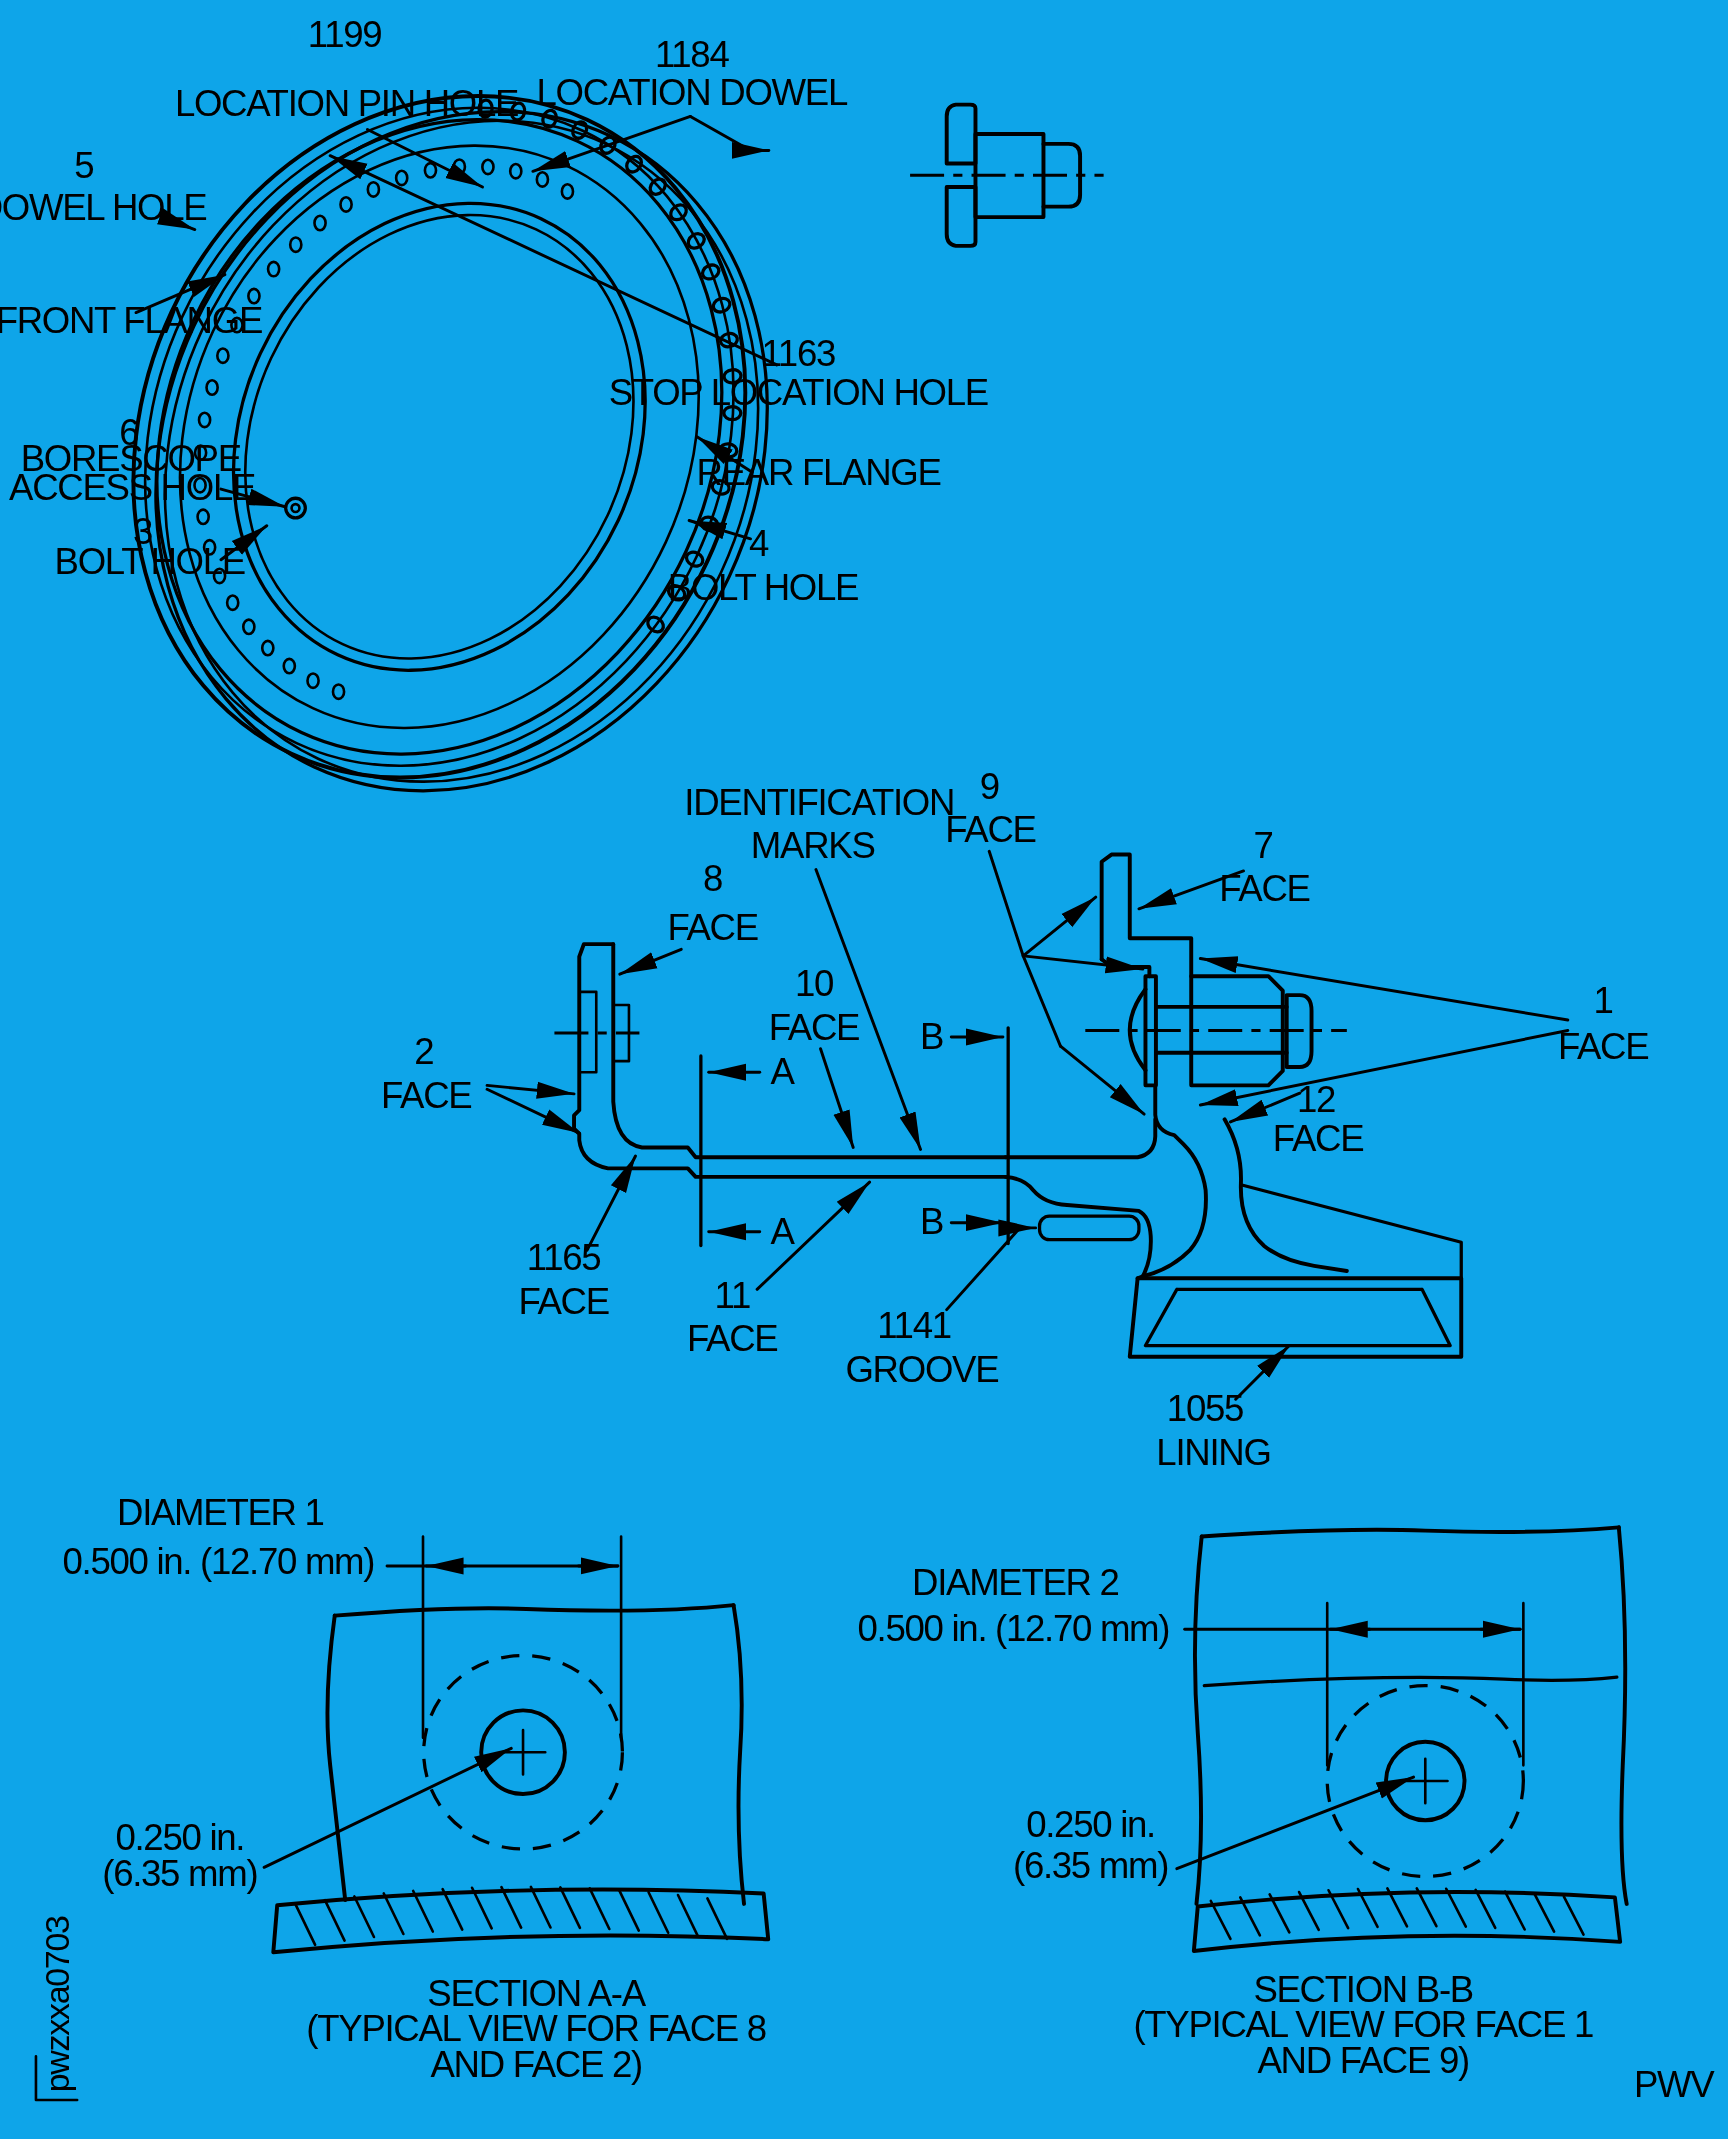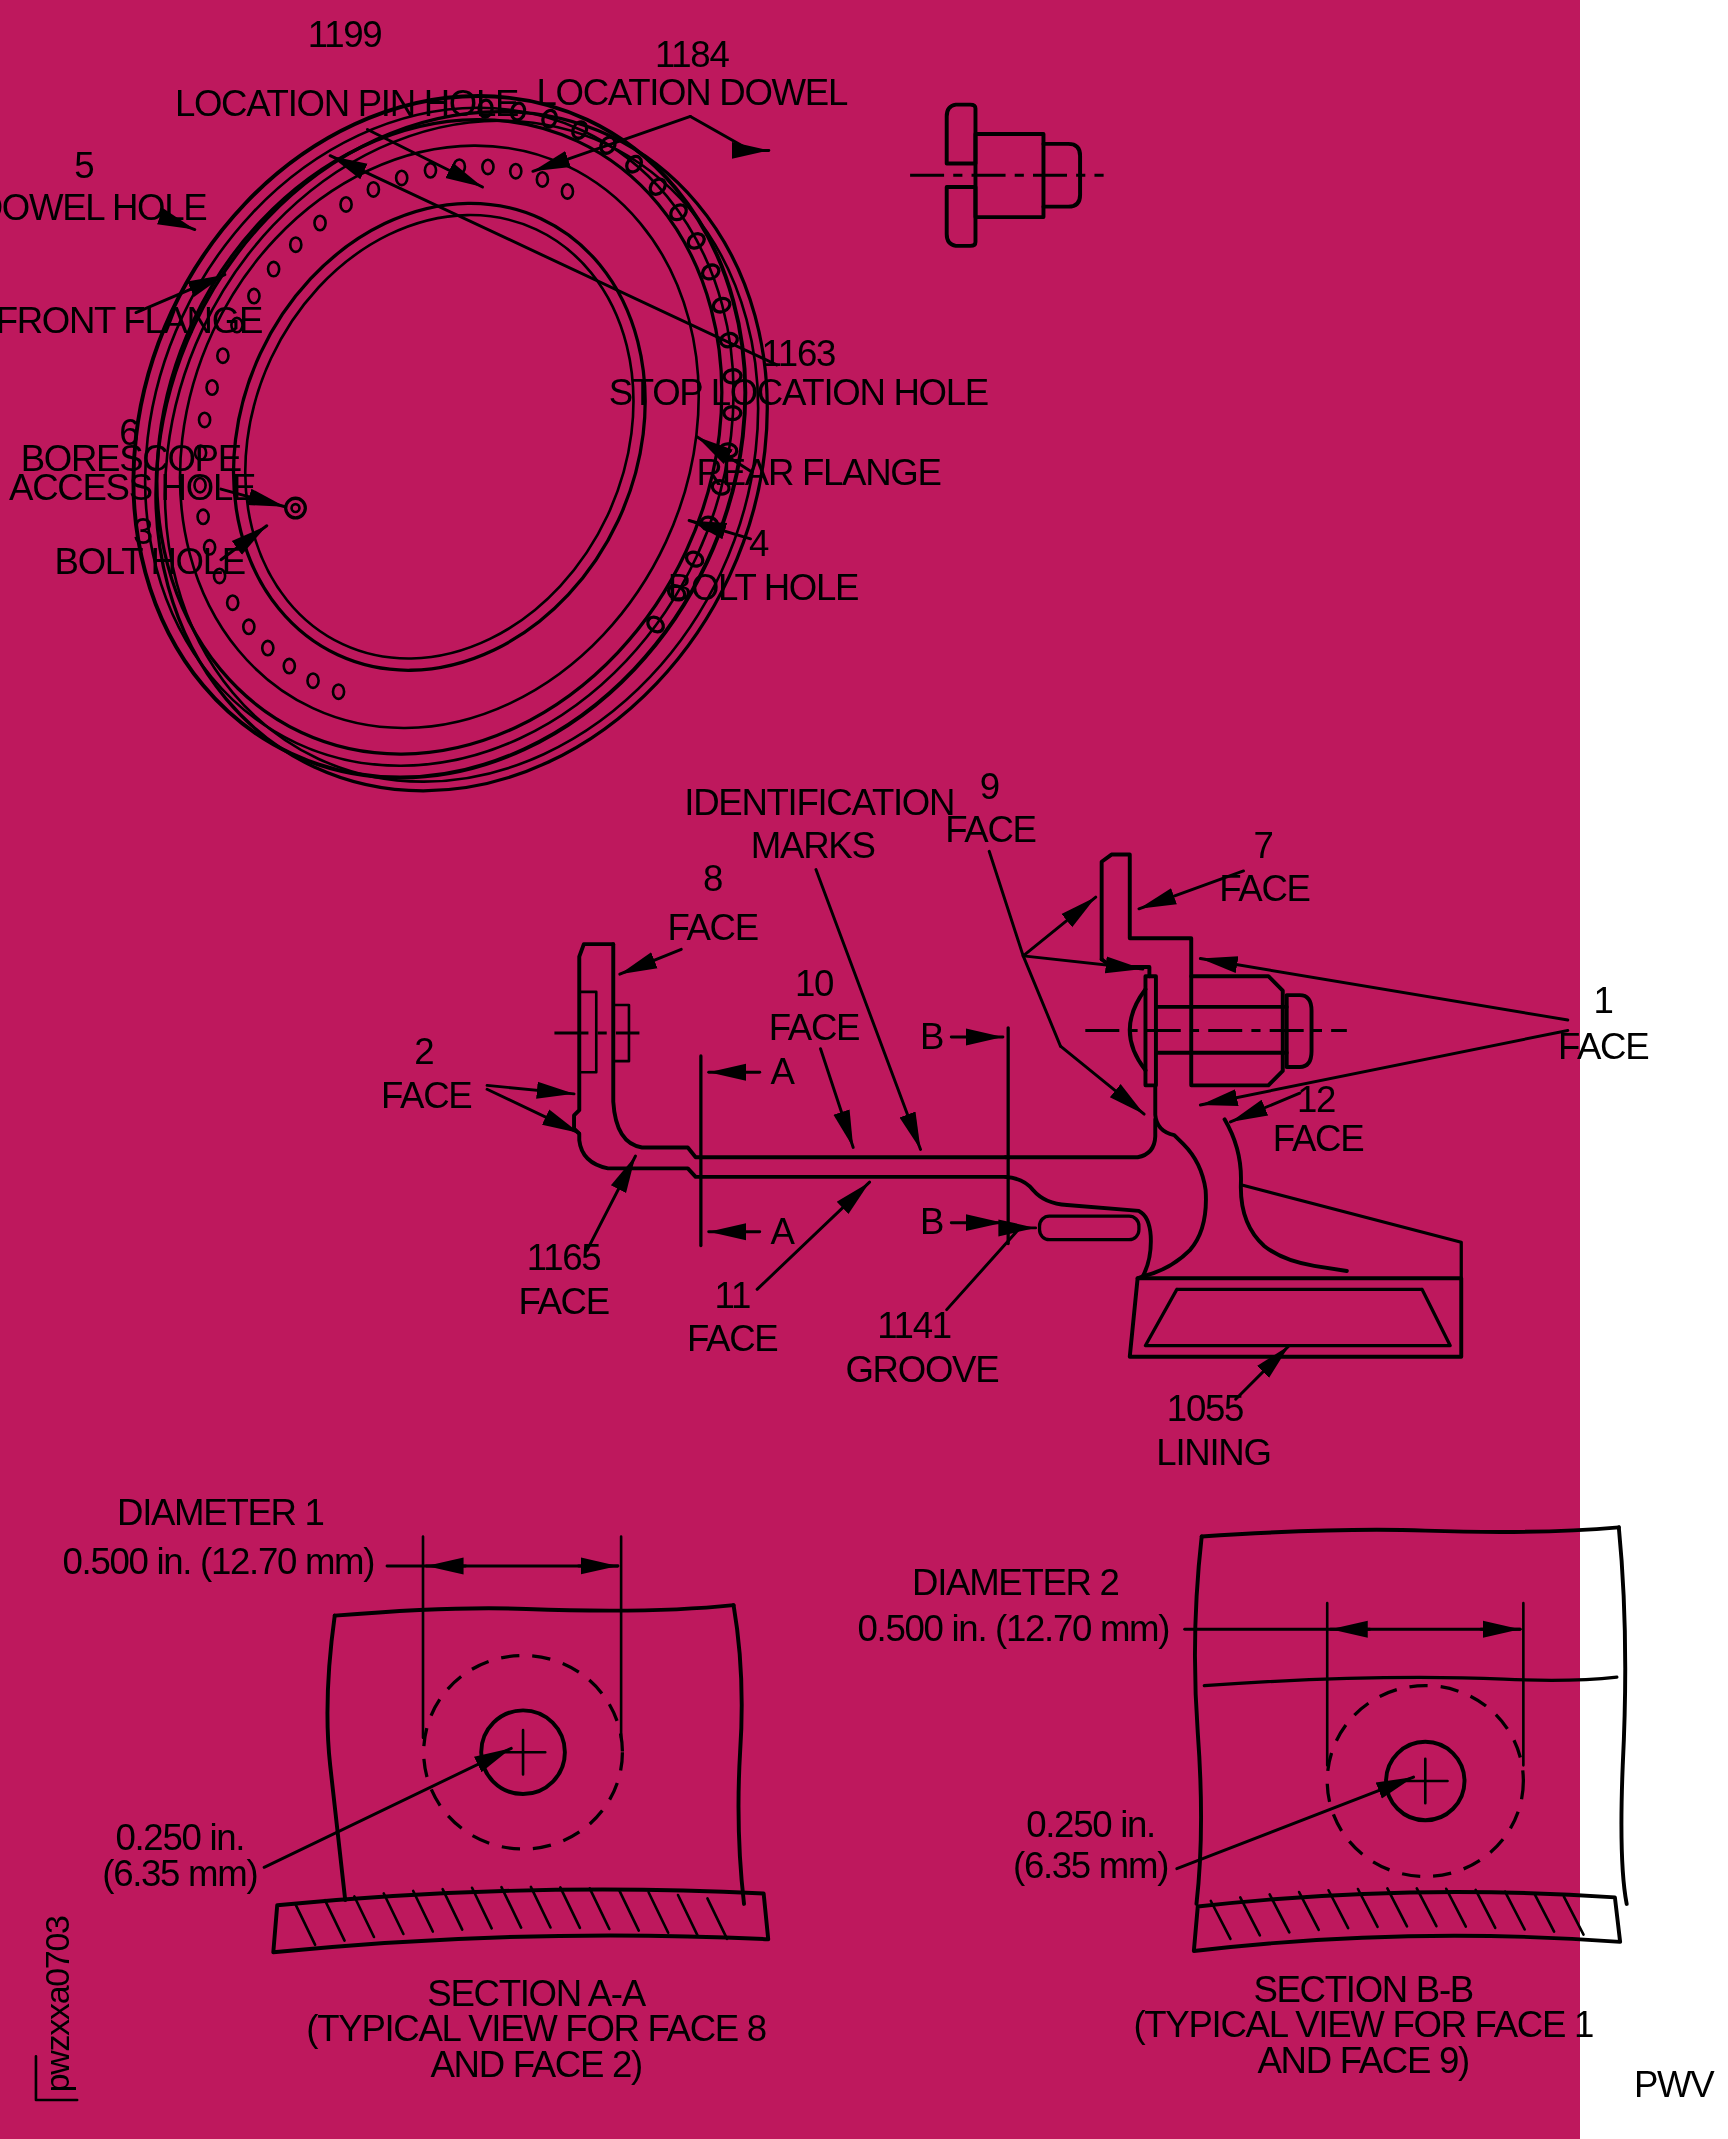--- a/index.html
+++ b/index.html
@@ -1,16 +1,16 @@
 <!DOCTYPE html>
 <html style="font-size:10.5px"><head>
 <meta charset="utf-8">
 <style>
   html,body{margin:0;padding:0;background:#ffffff;}
-  .page{width:1580px;height:2140px;position:relative;background:#be185d;}
+  .page{width:1728px;height:2140px;position:relative;background:#0ea5e9;}
   svg{display:block;}
   svg text{
     font-family:"Liberation Sans","DejaVu Sans",sans-serif;
     font-size:56px;
     letter-spacing:-2px;
     fill:#000000;
   }
   .ln{fill:none;stroke:#000;stroke-width:6;stroke-linecap:round;stroke-linejoin:round;}
   .ln5{fill:none;stroke:#000;stroke-width:5;stroke-linecap:round;stroke-linejoin:round;}
   .ln4{fill:none;stroke:#000;stroke-width:4;stroke-linecap:round;stroke-linejoin:round;}

